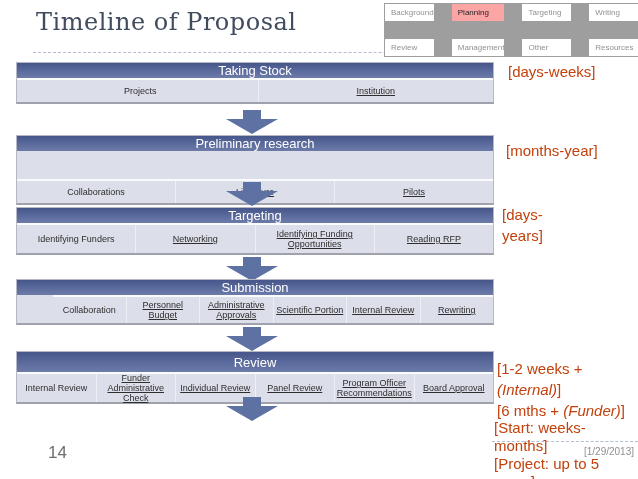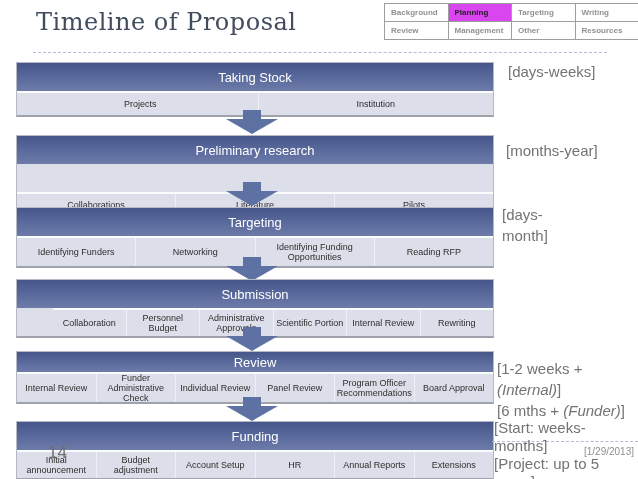--- a/index.html
+++ b/index.html
@@ -13,61 +13,61 @@
     font-family:"DejaVu Serif","Liberation Serif",serif;
     font-size:24px;color:#414c5e;letter-spacing:0.5px;
   }
   .title-rule{
     position:absolute;left:33px;top:52px;width:574px;height:0;
     border-top:1px dashed #b3bdd1;
   }
   
   .legend{
     position:absolute;left:384px;top:3px;width:253px;
-    display:grid;grid-template-columns:repeat(4,1fr);gap:1px;
-    background:#9e9e9e;border:1px solid #9e9e9e;font-weight:bold;
+    display:grid;grid-template-columns:repeat(4,1fr);gap:18px;
+    background:#9e9e9e;border:1px solid #9e9e9e;
   }
   .lcell{
     background:#ffffff;color:#919191;font-size:8px;
     height:17px;display:flex;align-items:center;padding-left:6px;
   }
-  .lcell.active{background:#d946ef;color:#1f1f1f;}
+  .lcell.active{background:#fca5a5;color:#1f1f1f;}
   
   .stage{
     position:absolute;left:16px;width:476px;
     border:1px solid #b6b8c3;border-bottom:2px solid #9fa1ad;
     background:#dcdee9;
   }
   .stage-header{
-    height:28px;display:flex;align-items:center;justify-content:center;
+    height:15px;display:flex;align-items:center;justify-content:center;
     background:linear-gradient(180deg,#47568a 0%,#5b6b9d 55%,#6d7ba8 100%);
     color:#ffffff;font-size:13px;
   }
   .stage-body{
     display:flex;border-top:2px solid #fafbfd;
   }
   .cell{
     flex:1;display:flex;align-items:center;justify-content:center;text-align:center;
     font-size:9px;color:#2e2e2e;line-height:10px;padding:1px 2px;
     overflow-wrap:break-word;min-width:0;
   }
-  .cell + .cell{border-left:1px solid #eef0f5;}
+  .cell + .cell{border-left:1px solid #eef0f5;text-decoration:underline;}
   .s1{top:62px;}  .s1 .stage-body{height:22px;padding-left:6px;}
   .s2{top:135px;} .s2 .stage-body{height:22px;margin-top:28px;}
   .s3{top:207px;} .s3 .stage-body{height:28px;}
   .s4{top:279px;} .s4 .stage-body{height:26px;margin-left:36px;}
   .s5{top:351px;} .s5 .stage-header{height:20px;} .s5 .stage-body{height:28px;overflow:visible;}
   .s6{top:421px;} .s6 .stage-body{height:26px;}
   
   .arrow{position:absolute;left:226px;width:52px;height:24px;}
   .arrow path{fill:#5e71a3;}
   .a1{top:110px;} .a2{top:182px;} .a3{top:257px;} .a4{top:327px;} .a5{top:397px;}
   
   .ann{
-    position:absolute;color:#737373;font-size:15px;line-height:21px;
+    position:absolute;color:#c2410c;font-size:15px;line-height:21px;
     white-space:pre-line;z-index:2;
   }
   .ann .it{font-style:italic;}
   .ann-1{left:508px;top:61px;}
   .ann-2{left:506px;top:140px;}
   .ann-3{left:502px;top:204px;}
   .ann-4{left:500px;top:276px;}
   .ann-5{left:497px;top:358px;}
   .ann-6{left:494px;top:419px;line-height:18px;}
   
@@ -160,36 +160,25 @@
       <div class="cell">Individual Review</div>
       <div class="cell">Panel Review</div>
       <div class="cell">Program Officer Recommendations</div>
       <div class="cell">Board Approval</div>
     </div>
   </div>
   <svg class="arrow a5" viewBox="0 0 52 24">
       <path d="M17 0 H35 V9 H52 L26 24 L0 9 H17 Z"></path>
     </svg>
 
-  <div class="stage s6">
-    <div class="stage-header">Funding</div>
-    <div class="stage-body">
-      <div class="cell">Initial announcement</div>
-      <div class="cell">Budget adjustment</div>
-      <div class="cell">Account Setup</div>
-      <div class="cell">HR</div>
-      <div class="cell">Annual Reports</div>
-      <div class="cell">Extensions</div>
-    </div>
-  </div>
 
   <div class="ann ann-1">[days-weeks]</div>
   <div class="ann ann-2">[months-year]</div>
   <div class="ann ann-3">[days-
-month]</div>
+years]</div>
   <div class="ann ann-5"><span>[1-2 weeks +</span><br><span class="it">(Internal)</span><span>]</span><br><span>[6 mths + </span><span class="it">(Funder)</span><span>]</span></div>
   <div class="ann ann-6">[Start: weeks-
 months]
 [Project: up to 5
 years]</div>
 
   <div class="footer-rule"></div>
   <div class="date">[1/29/2013]</div>
   <div class="slide-number">14</div>
 

